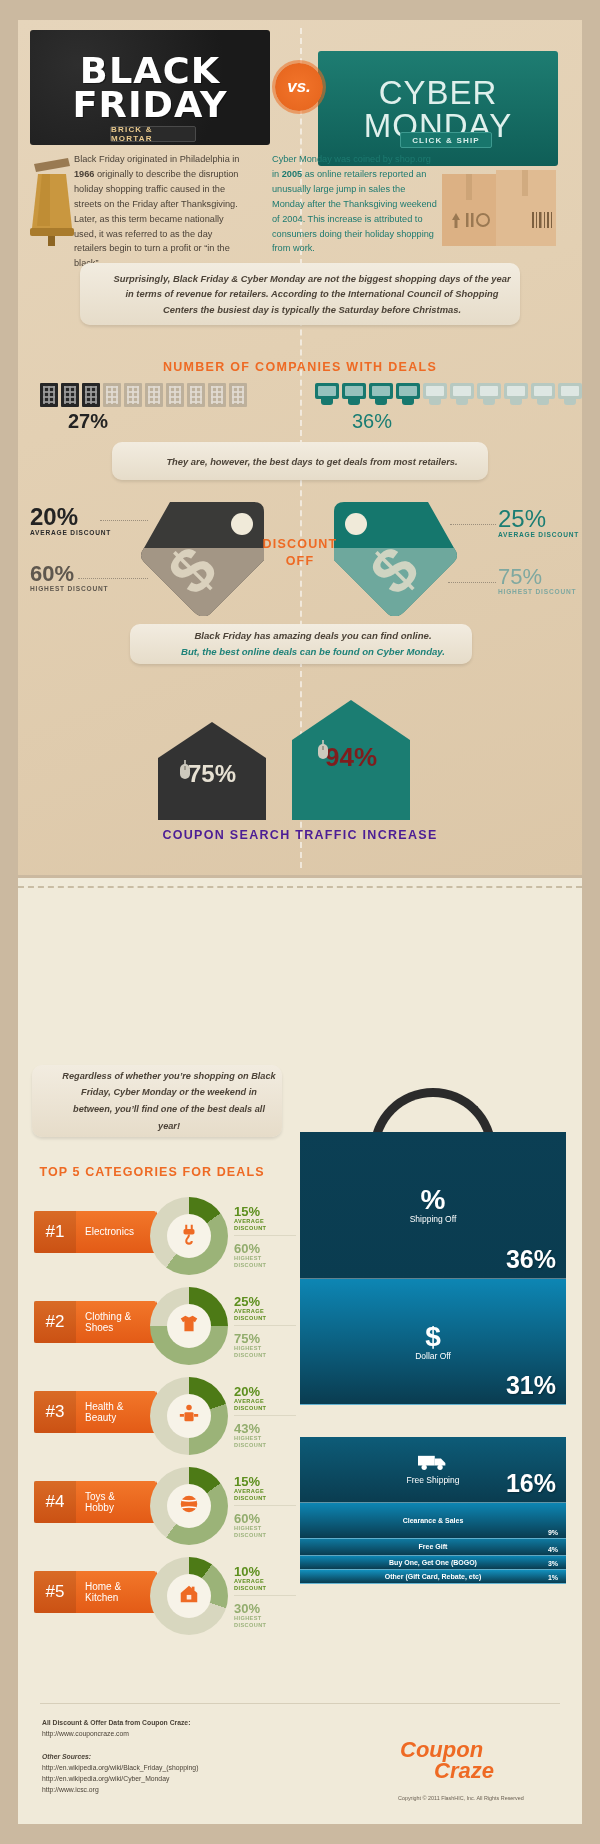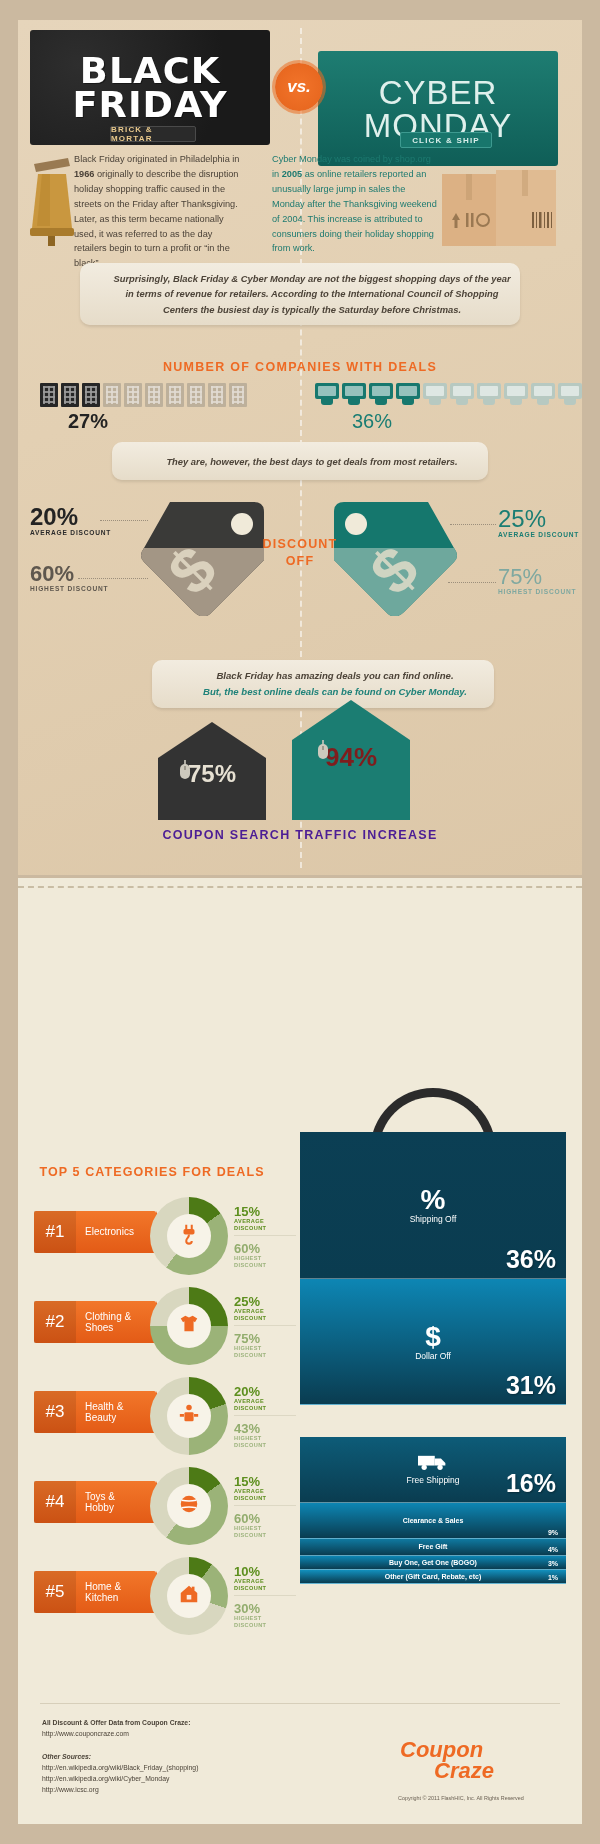--- a/index.html
+++ b/index.html
@@ -105,21 +105,21 @@
     box-shadow: 0 2px 3px rgba(0,0,0,.10);
     display: flex; flex-direction: column;
     align-items: center; justify-content: center;
     font-style: italic; font-weight: bold;
     color: #4c4338;
     text-align: center;
     padding-left: 24px;
   }
   .bubble-1 { left: 80px; top: 263px; width: 440px; height: 62px; font-size: 9.4px; line-height:1.65; }
   .bubble-2 { left: 112px; top: 442px; width: 376px; height: 38px; font-size: 9.4px; }
-  .bubble-3 { left: 130px; top: 660px; width: 342px; height: 48px; font-size: 9.6px; line-height:1.7;margin-left:22px;}
+  .bubble-3 { left: 130px; top: 624px; width: 342px; height: 40px; font-size: 9.6px; line-height:1.7;}
   .bubble-3 .ln2 { color: #1f8279; }
   .bubble-4 { left: 32px; top: 1065px; width: 250px; height: 72px; font-size: 9.2px; line-height: 1.8; }
 
   
   .sec-title {
     position: absolute; text-align: center; width: 100%;
     font-weight: bold; letter-spacing: 1.3px;
     color: #ee6a24; font-size: 12.5px;
   }
   .icon-row { position: absolute; display: flex; gap: 3px; }
@@ -448,20 +448,23 @@
         <rect x="6.2" y="0" width="1.6" height="5" fill="#cdc9bd"></rect>
         <rect x="6.2" y="6" width="1.6" height="4" fill="#8f8b80"></rect>
     </svg>
   </div>
 
   <div class="traffic-title">COUPON SEARCH TRAFFIC INCREASE</div>
 
   <div class="sec-bottom"></div>
   <div class="dash-sep"></div>
 
+  <div class="bubble bubble-4">
+    <div style="width:216px;">Regardless of whether you’re shopping on Black Friday, Cyber Monday or the weekend in between, you’ll find one of the best deals all year!</div>
+  </div>
 
 
   <div class="top5-title">TOP 5 CATEGORIES FOR DEALS</div>
   <div id="cat-list">
       <div class="catrow" style="top: 1197px;">
         <div class="catbar">
           <div class="catrank">#1</div>
           <div class="catname">Electronics</div>
         </div>
         <div class="donut">

